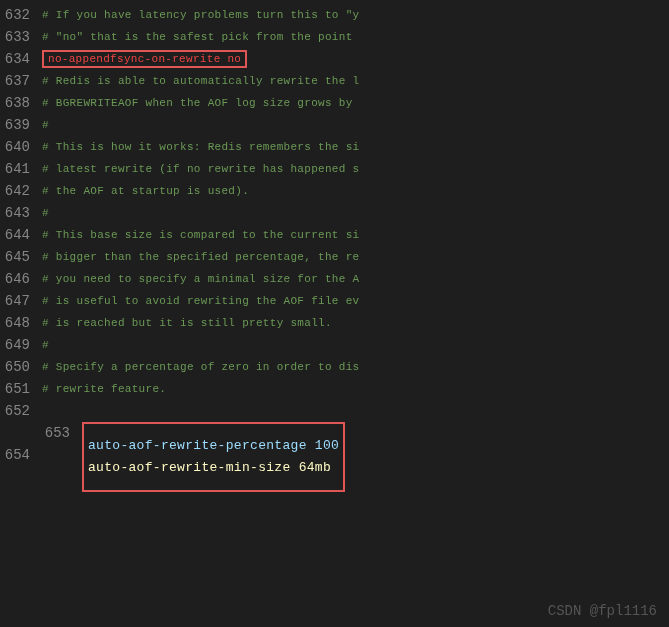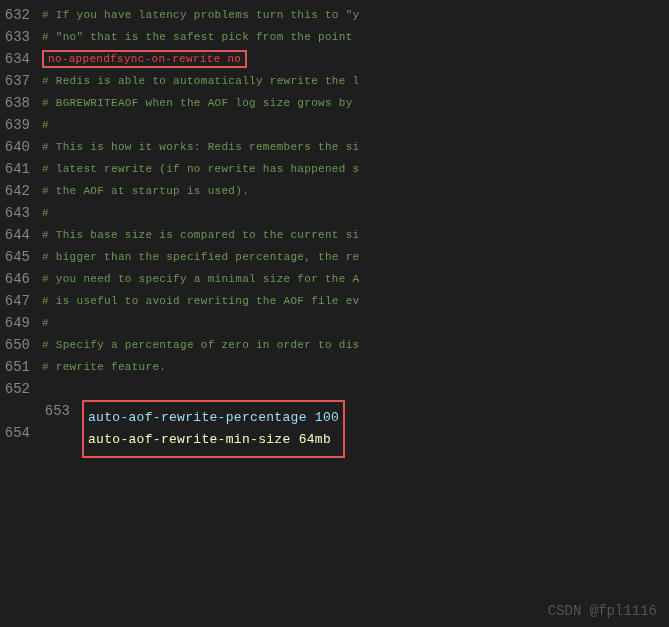--- a/index.html
+++ b/index.html
@@ -130,20 +130,24 @@
   <div class="code-line">
     <span class="line-number">646</span>
     <span class="line-content comment"># you need to specify a minimal size for the A</span>
   </div>
 
   <div class="code-line">
     <span class="line-number">647</span>
     <span class="line-content comment"># is useful to avoid rewriting the AOF file ev</span>
   </div>
 
+  <div class="code-line">
+    <span class="line-number">648</span>
+    <span class="line-content comment"># is reached but it is still pretty small.</span>
+  </div>
 
   <div class="code-line">
     <span class="line-number">649</span>
     <span class="line-content comment">#</span>
   </div>
 
   <div class="code-line">
     <span class="line-number">650</span>
     <span class="line-content comment"># Specify a percentage of zero in order to dis</span>
   </div>
@@ -160,21 +164,21 @@
 
   <div style="display:flex; align-items:flex-start;">
     <div style="display:flex; flex-direction:column;">
       <div class="code-line" style="height:22px;padding-left:40px;">
         <span class="line-number">653</span>
       </div>
       <div class="code-line" style="height:22px;">
         <span class="line-number">654</span>
       </div>
     </div>
-    <div style="border: 2px solid #e05555; padding: 5px 4px; display:inline-flex; flex-direction:column;">
+    <div style="border: 2px solid #e05555; padding: 11px 4px; display:inline-flex; flex-direction:column;">
       <span style="display:block; height:22px; line-height:22px; color:#9cdcfe; font-size:13px; font-family:'Courier New',Courier,monospace; letter-spacing:0.3px;">auto-aof-rewrite-percentage 100</span>
       <span style="display:block; height:22px; line-height:22px; color:#fef9c3; font-size:13px; font-family:'Courier New',Courier,monospace; letter-spacing:0.3px;">auto-aof-rewrite-min-size 64mb</span>
     </div>
   </div>
 
   <div class="watermark">CSDN @fpl1116</div>
 
 </div>
 
 </body></html>

